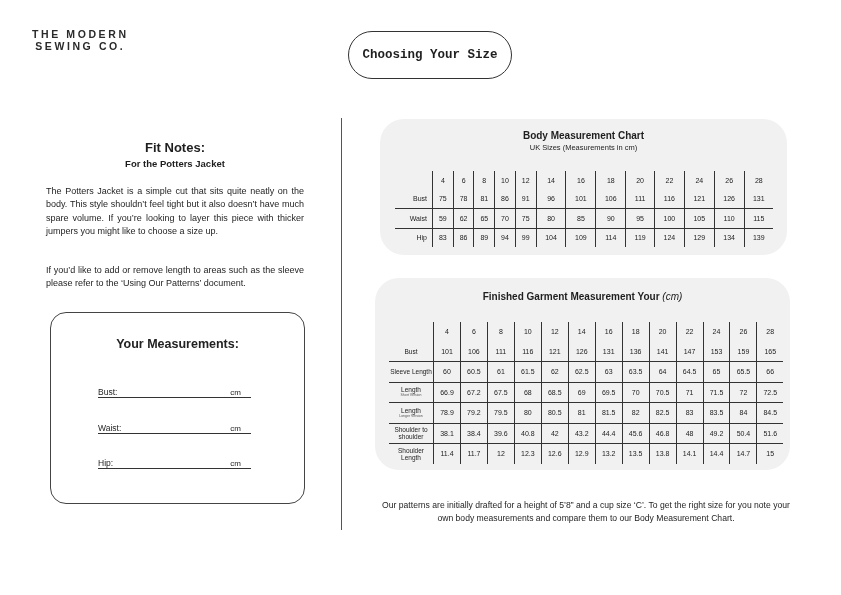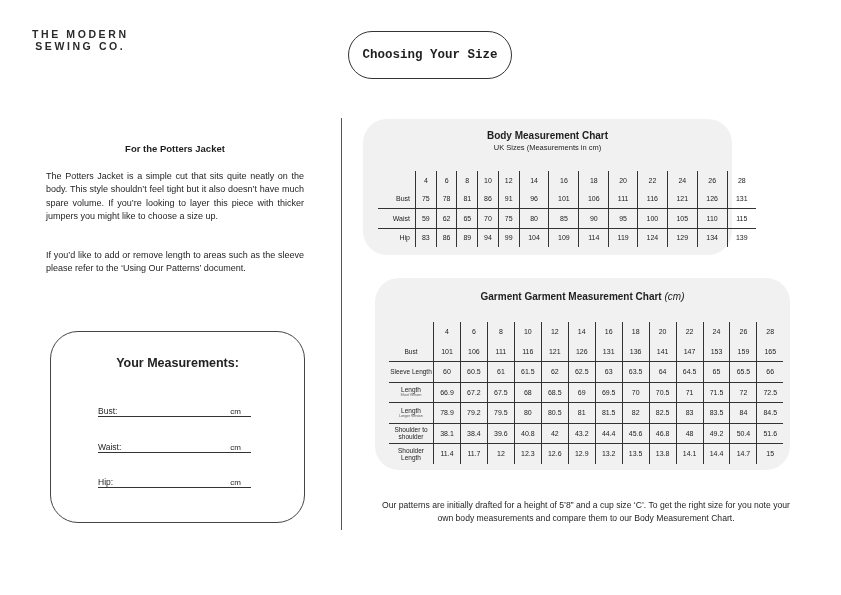--- a/index.html
+++ b/index.html
@@ -26,38 +26,38 @@
   }
   .fit-notes { position: absolute; left: 46px; top: 140px; width: 258px; }
   .fit-notes h2 { margin: 0; text-align: center; font-size: 13px; font-weight: bold; }
   .fit-notes h3 { margin: 3px 0 0 0; text-align: center; font-size: 9.5px; font-weight: bold; }
   .fit-notes p {
     margin: 16px 0 0 0; font-size: 9px; line-height: 13.3px; text-align: justify;
   }
   .fit-notes p + p { margin-top: 26px; }
 
   .measure-box {
-    position: absolute; left: 50px; top: 331px; width: 255px; height: 192px;
-    border: 1px solid #444; border-radius: 28px; box-sizing: border-box;
+    position: absolute; left: 50px; top: 312px; width: 255px; height: 192px;
+    border: 1px solid #444; border-radius: 16px; box-sizing: border-box;
   }
   .measure-box h2 {
     margin: 0; position: absolute; top: 24px; left: 0; right: 0;
     text-align: center; font-size: 12.5px; font-weight: bold; color: #222;
   }
   .m-line {
     position: absolute; left: 47px; width: 153px; height: 12px;
     border-bottom: 1px solid #333; font-size: 8.5px;
     display: flex; justify-content: space-between; align-items: flex-end;
   }
   .m-line .unit { padding-right: 10px; font-size: 8px; }
 
   .card {
     position: absolute; background: #f0f1f0; border-radius: 24px;
   }
-  .card.body { left: 363px; top: 119px; width: 369px; height: 136px; }
+  .card.body { left: 380px; top: 119px; width: 407px; height: 136px; }
   .card.garment { left: 375px; top: 278px; width: 415px; height: 192px; }
   .card h2 { margin: 0; text-align: center; font-size: 10px; font-weight: bold; }
   .card.body h2 { padding-top: 11px; }
   .card.body .sub { text-align: center; font-size: 7.5px; margin-top: 2px; }
   .card.garment h2 { padding-top: 13px; font-size: 10px; }
   .card.garment h2 span.unit { font-weight: normal; font-style: italic; }
 
   table { border-collapse: collapse; position: absolute; font-size: 7px; color: #222; }
   td, th { text-align: center; font-weight: normal; padding: 0; }
   .body-table { left: 15px; top: 52px; width: 378px; }
@@ -82,20 +82,21 @@
 <div class="logo">
   <div>THE MODERN</div>
   <div>SEWING CO.</div>
 </div>
 
 <div class="title-pill">Choosing Your Size</div>
 
 <div class="divider"></div>
 
 <section class="fit-notes">
+  <h2>Fit Notes:</h2>
   <h3>For the Potters Jacket</h3>
   <p>The Potters Jacket is a simple cut that sits quite neatly on the body. This style shouldn’t feel tight but it also doesn’t have much spare volume. If you’re looking to layer this piece with thicker jumpers you might like to choose a size up.</p>
   <p>If you’d like to add or remove length to areas such as the sleeve please refer to the ‘Using Our Patterns’ document.</p>
 </section>
 
 <section class="measure-box">
   <h2>Your Measurements:</h2>
   <div class="m-line" style="top:72px">
     <span>Bust:</span>
     <span class="unit">cm</span>
@@ -179,21 +180,21 @@
         <td>124</td>
         <td>129</td>
         <td>134</td>
         <td>139</td>
       </tr>
     </tbody>
   </table>
 </section>
 
 <section class="card garment">
-  <h2><span>Garment Garment Measurement Chart</span> <span class="unit">(cm)</span></h2>
+  <h2><span>Finished Garment Measurement Your</span> <span class="unit">(cm)</span></h2>
   <table class="g-table">
     <thead>
       <tr>
         <th class="rowlabel"></th>
         <th>4</th>
         <th>6</th>
         <th>8</th>
         <th>10</th>
         <th>12</th>
         <th>14</th>

